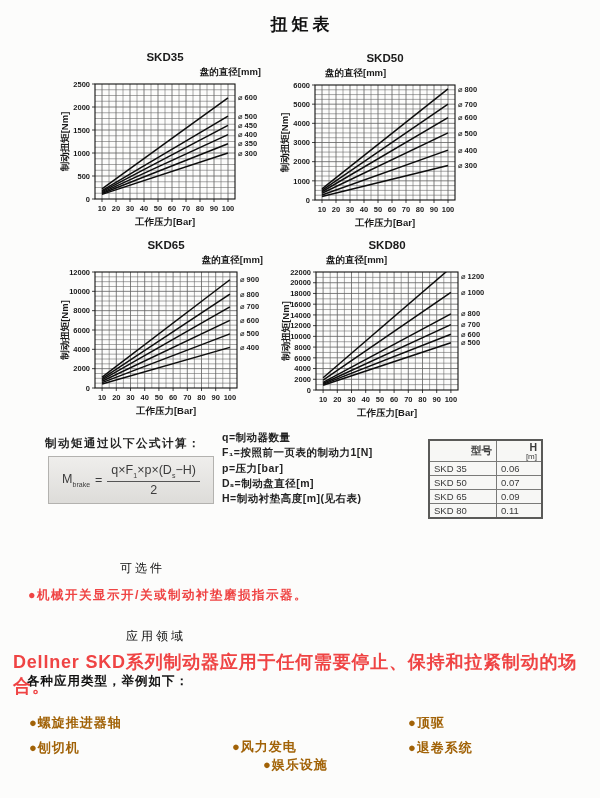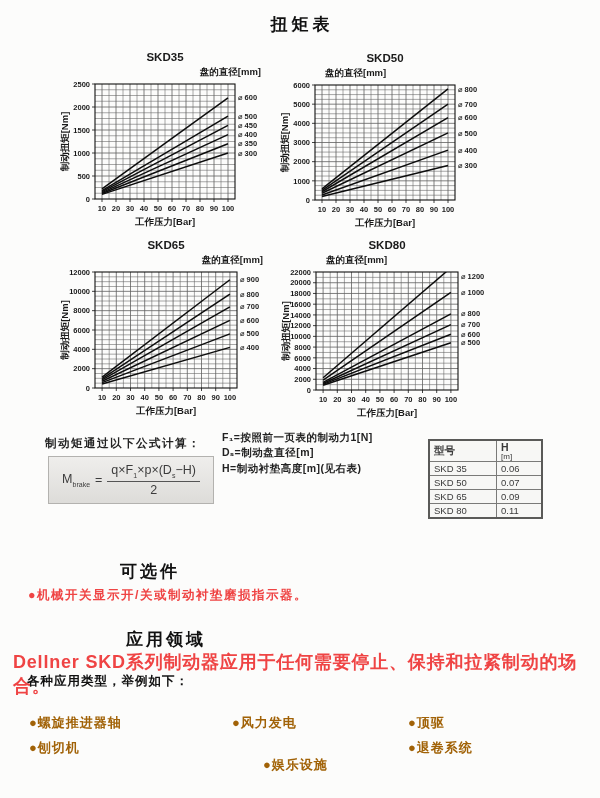--- a/index.html
+++ b/index.html
@@ -37,28 +37,28 @@
   }
   
   #h-table{
     left:428px;top:439px;border-collapse:collapse;background:#f7f7f5;
     border:2px solid #5a5a58;
   }
   #h-table td,#h-table th{
     border:1px solid #7a7a78;color:#3a3a3a;text-align:left;
     padding:0 4px;font-weight:normal;
   }
-  #h-table th{font-weight:bold;font-size:10.5px;text-align:left;}
+  #h-table th{font-weight:bold;font-size:10.5px;text-align:right;}
   #h-table th .unit{font-weight:normal;font-size:8px;line-height:8px;}
   #h-table td{font-size:9.5px;height:13px;}
   #h-table td.hval{text-align:left;}
   #h-table .model-col{width:58px;}
   #h-table .h-col{width:36px;}
   
-  .section-heading{font-size:17px;font-weight:bold;letter-spacing:3px;color:#111;}
+  .section-heading{font-size:12px;font-weight:normal;letter-spacing:3px;color:#111;}
   #optional-heading{left:120px;top:560px;}
   #optional-item{left:28px;top:587px;font-size:12.5px;font-weight:600;letter-spacing:1.5px;color:#ef4444;}
   #applications-heading{left:126px;top:628px;}
   #app-line1{left:13px;top:650px;font-size:18px;font-weight:600;letter-spacing:0.8px;color:#ef4444;}
   #app-line2{left:27px;top:673px;font-size:12.5px;font-weight:600;letter-spacing:1px;color:#111;}
   .example{font-size:13px;font-weight:700;letter-spacing:1px;color:#a16207;position:absolute;}
 </style>
 </head>
 <body>
 
@@ -474,21 +474,23 @@
 <div id="formula-box" class="abs">
   <span><span>M</span><sub>brake</sub></span>
   <span class="eq">=</span>
   <span class="frac">
     <span class="num"><span>q×F</span><sub>1</sub><span>×p×(D</span><sub>s</sub><span>−H)</span></span>
     <span class="den">2</span>
   </span>
 </div>
 
 <div id="formula-legend" class="abs">
+  <div>q=制动器数量</div>
   <div>F₁=按照前一页表的制动力1[N]</div>
+  <div>p=压力[bar]</div>
   <div>Dₛ=制动盘直径[m]</div>
   <div>H=制动衬垫高度[m](见右表)</div>
 </div>
 
 <table id="h-table" class="abs">
   <tbody>
       <tr>
     <th class="model-col">型号</th>
     <th class="h-col">
           <div>H</div>
@@ -515,17 +517,17 @@
   </table>
 
 <div id="optional-heading" class="abs section-heading">可选件</div>
 <div id="optional-item" class="abs">●机械开关显示开/关或制动衬垫磨损指示器。</div>
 
 <div id="applications-heading" class="abs section-heading">应用领域</div>
 <div id="app-line1" class="abs">Dellner SKD系列制动器应用于任何需要停止、保持和拉紧制动的场合。</div>
 <div id="app-line2" class="abs">各种应用类型，举例如下：</div>
 
 <div class="example" style="left:29px;top:714px;">●螺旋推进器轴</div>
-<div class="example" style="left:232px;top:714px;">●风力发电</div>
+<div class="example" style="left:232px;top:738px;">●风力发电</div>
 <div class="example" style="left:408px;top:714px;">●顶驱</div>
 <div class="example" style="left:29px;top:739px;">●刨切机</div>
 <div class="example" style="left:232px;top:756px;margin-left:31px;">●娱乐设施</div>
 <div class="example" style="left:408px;top:739px;">●退卷系统</div>
 
 </body></html>

